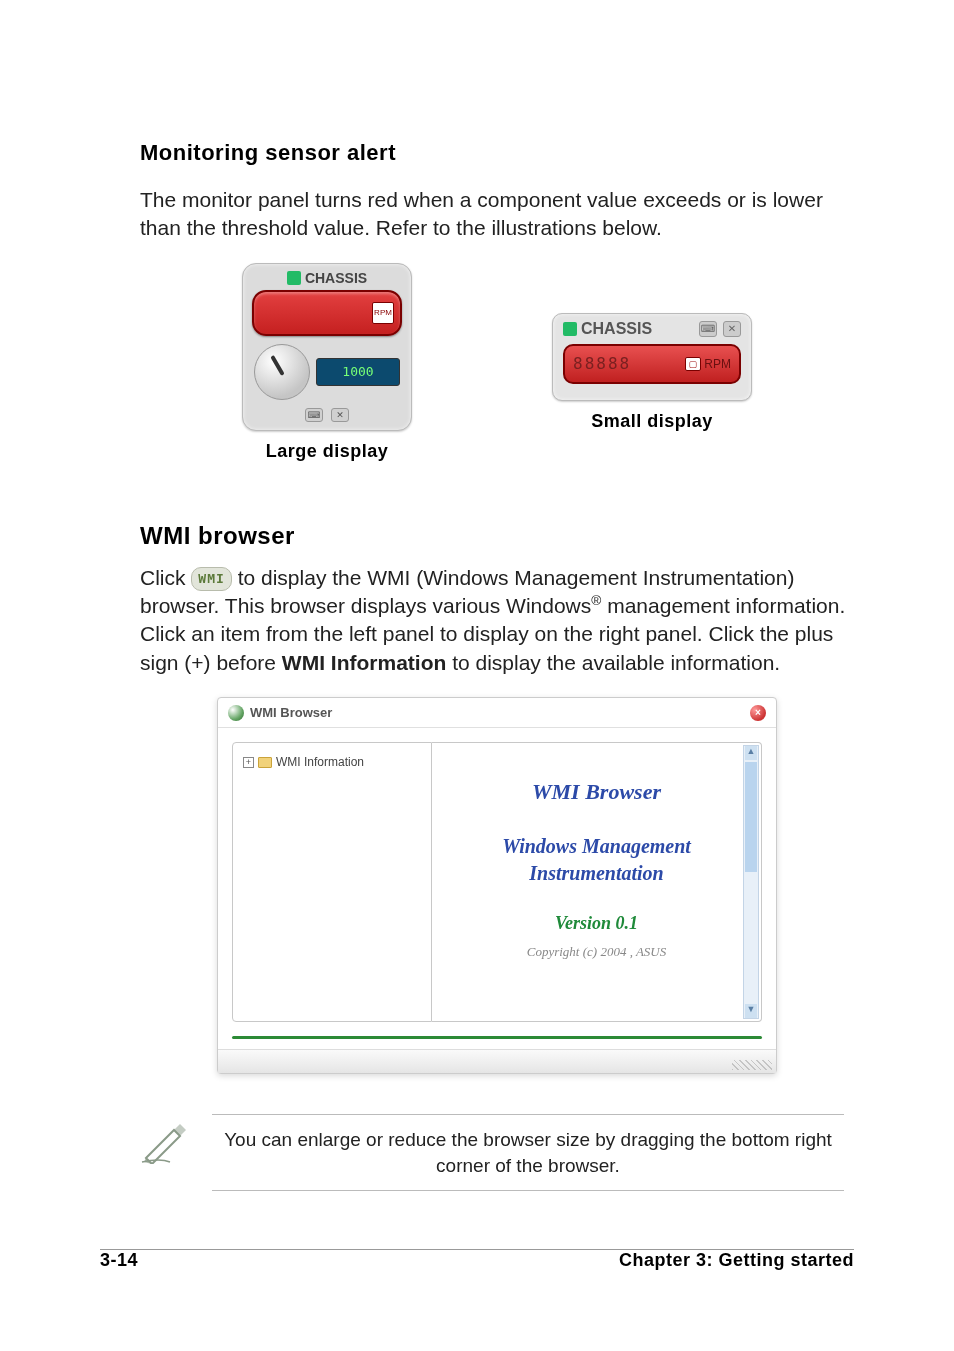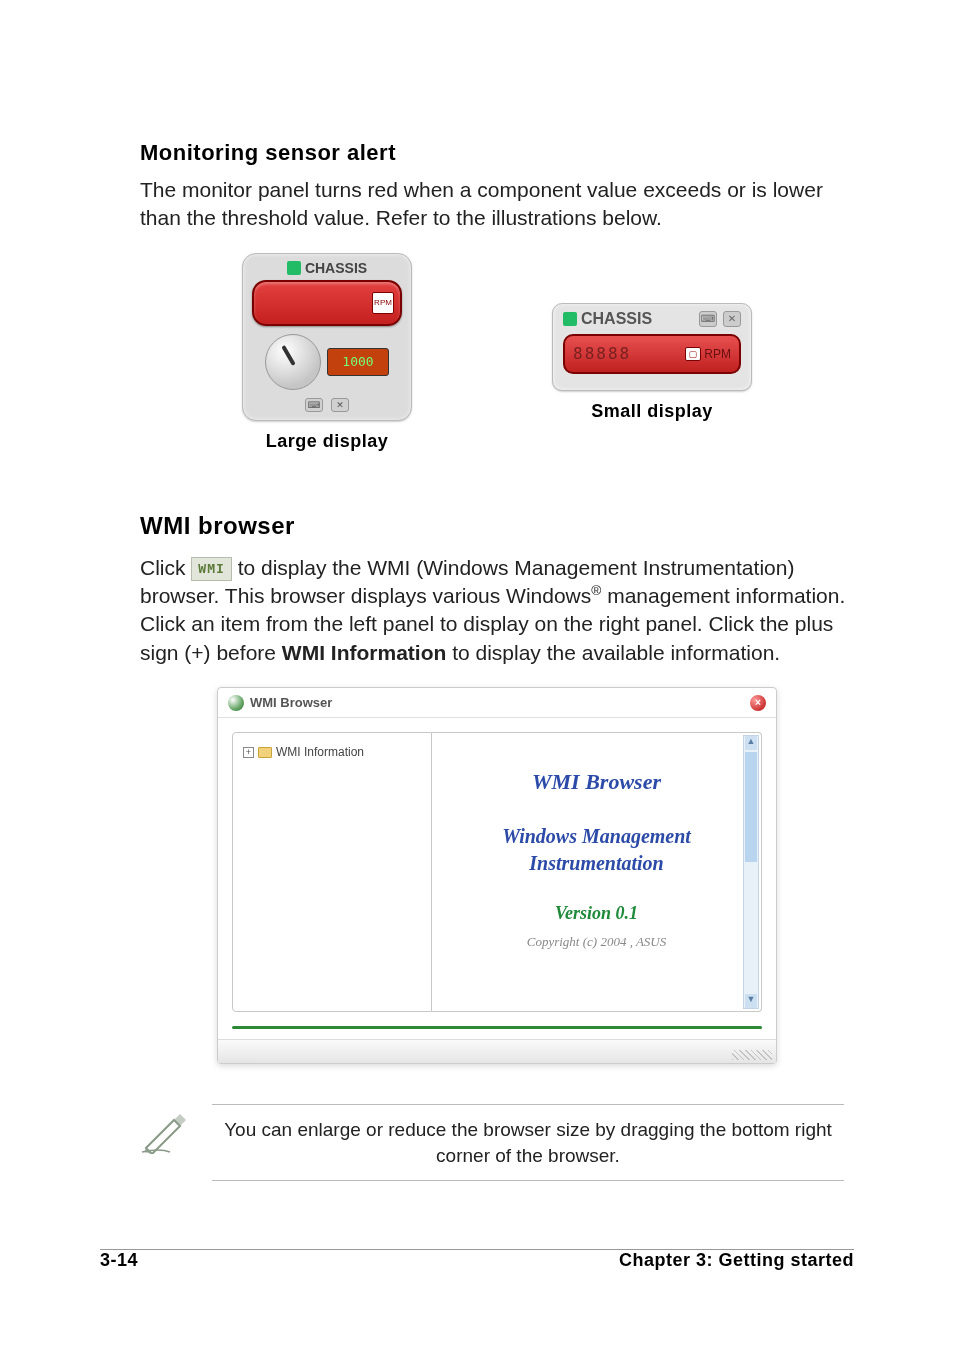--- a/index.html
+++ b/index.html
@@ -9,21 +9,21 @@
     background: #ffffff;
     font-family: "Helvetica Neue", Arial, sans-serif;
     color: #000;
     position: relative;
     padding: 140px 100px 0 140px;
   }
   .h1 {
     font-weight: bold;
     font-size: 22px;
     letter-spacing: 0.5px;
-    margin-bottom: 10px;
+    margin-bottom: 20px;
   }
   .h2 {
     font-weight: bold;
     font-size: 24px;
     letter-spacing: 0.5px;
     margin-top: 60px;
     margin-bottom: 14px;
   }
   .body-text {
     font-size: 21px;
@@ -80,21 +80,21 @@
     background: radial-gradient(circle at 35% 30%, #fff, #c5c5c5 70%);
     border:1px solid #999;
     position:relative;
   }
   .dial::after{
     content:""; position:absolute; width:4px;height:22px;background:#333;
     left:26px; top:8px; transform:rotate(-30deg); transform-origin:bottom center;
     border-radius:2px;
   }
   .mini-lcd {
-    width:62px;height:28px;background:#c2410c;border:1px solid #333;border-radius:3px;
+    width:84px;height:28px;background:#0c4a6e;border:1px solid #333;border-radius:3px;
     color:#7f7; font-family:monospace; font-size:13px;
     display:flex;align-items:center;justify-content:center;
   }
   .card-footer {
     display:flex; gap:8px; margin-top:8px; margin-bottom:2px;
   }
   .footer-btn {
     width:18px;height:14px; background:#d0d0d0; border:1px solid #999; border-radius:3px;
     font-size:9px; display:flex;align-items:center;justify-content:center; color:#555;
   }
@@ -120,21 +120,21 @@
     color:#6a1010;font-family:Arial;font-size:12px;
   }
   .small-red .digits { font-family:monospace; font-size:16px; color:#7a2020; letter-spacing:2px;}
   .small-red .rpm-mini { background:#fff;border:1px solid #7a0000;border-radius:2px;padding:1px 3px;font-size:9px;color:#900;}
 
   
   .wmi-inline {
     display:inline-block; vertical-align:middle;
     padding:2px 6px; background:#e2e5da; border:1px solid #b8bcac;
     font-family:monospace; font-weight:bold; font-size:13px; color:#5c7a3a;
-    border-radius:0; letter-spacing:1px;
+    border-radius:10px; letter-spacing:1px;
   }
   .superscript { font-size:0.65em; vertical-align:super;}
 
   
   .wmi-window {
     margin: 20px auto 0 auto;
     width: 560px;
     background:#fff;
     border:1px solid #ccc;
     border-radius:4px;

